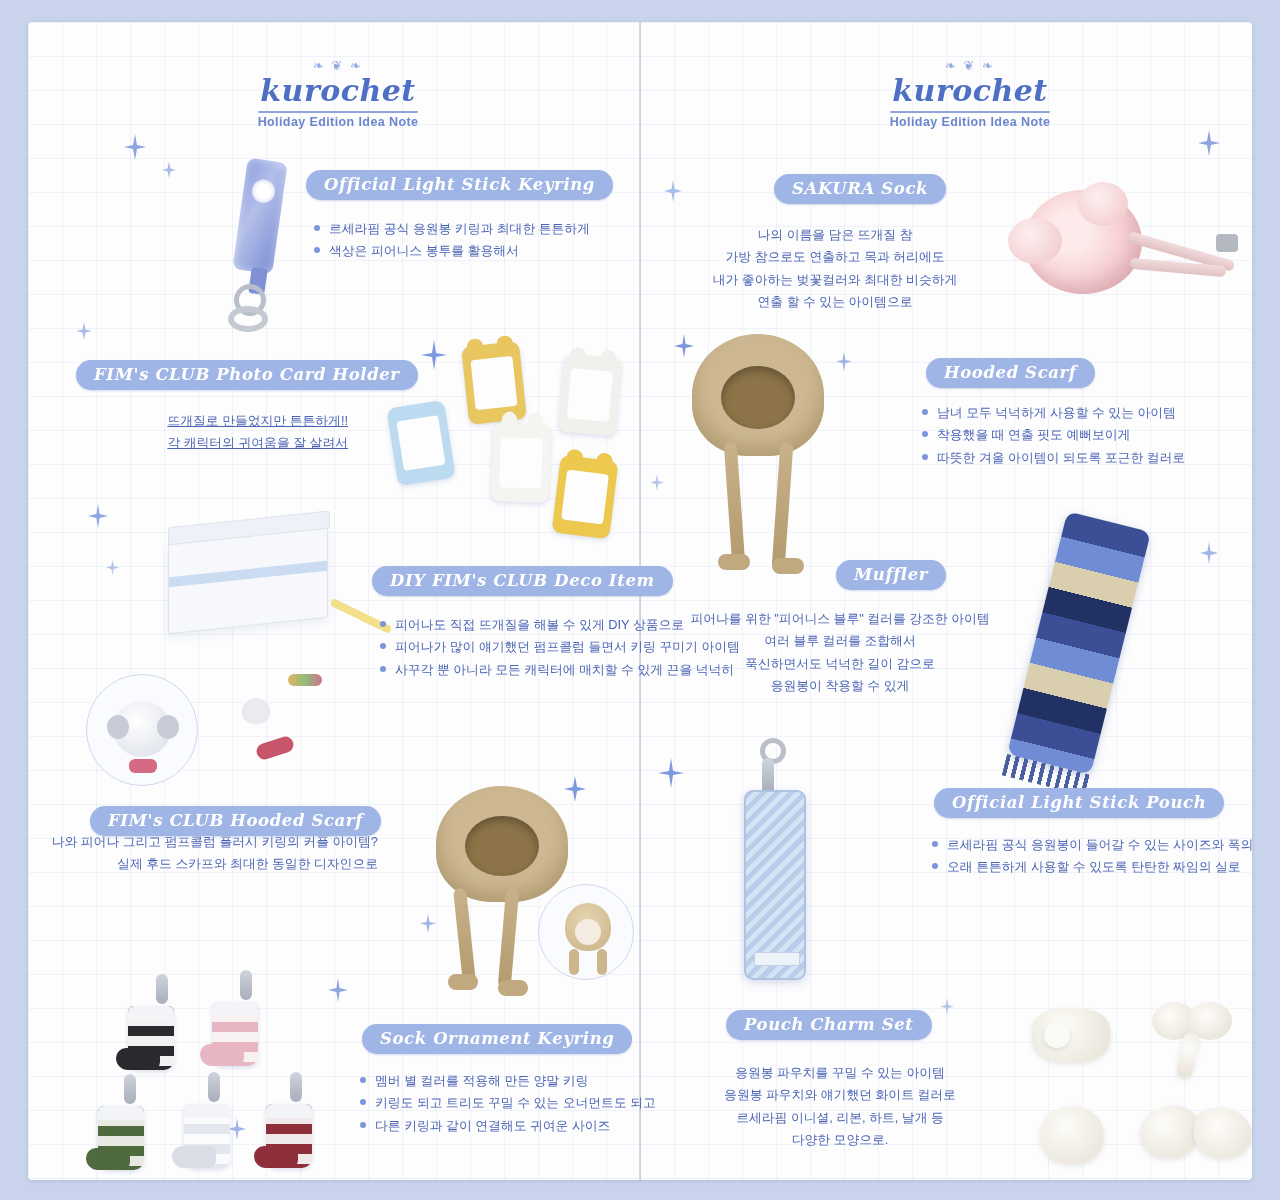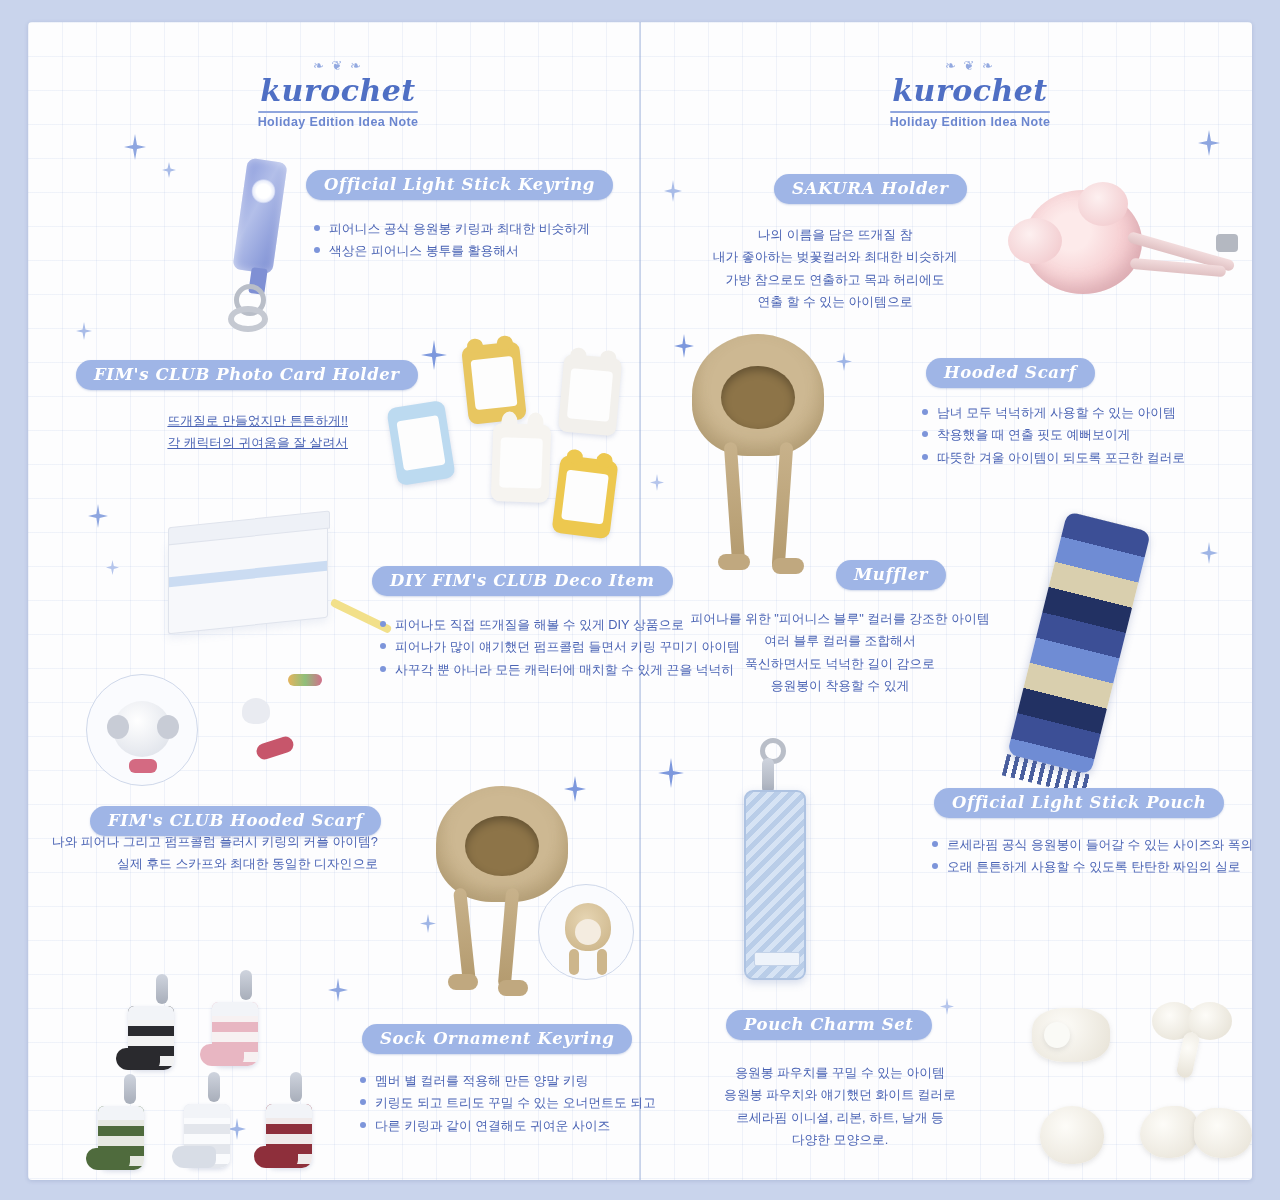--- a/index.html
+++ b/index.html
@@ -313,21 +313,21 @@
     <div>
       <div class="ls-body"></div>
       <div class="ls-tail"></div>
       <div class="ring" style="left:206px; top:262px; width:32px; height:32px;"></div>
       <div class="ring" style="left:200px; top:284px; width:40px; height:26px; border-width:6px; border-color:#c5c9d2;"></div>
     </div>
 
     <div class="pill" style="left:278px; top:148px;">Official Light Stick Keyring</div>
     <div class="note" style="left:286px; top:196px;">
       <ul>
-        <li>피어니스 공식 응원봉 키링과 최대한 비슷하게</li>
+        <li>르세라핌 공식 응원봉 키링과 최대한 튼튼하게</li>
         <li>색상은 피어니스 봉투를 활용해서</li>
       </ul>
     </div>
 
     <div class="pill" style="left:48px; top:338px;">FIM's CLUB Photo Card Holder</div>
     <div class="note right" style="left:20px; top:388px; width:300px;text-decoration:underline;">
       <p>뜨개질로 만들었지만 튼튼하게!!</p>
       <p>각 캐릭터의 귀여움을 잘 살려서</p>
     </div>
 
@@ -484,25 +484,25 @@
       <svg width="18" height="22" viewBox="0 0 18 22">
           <path d="M9 0 L10.5 9 L18 11 L10.5 13 L9 22 L7.5 13 L0 11 L7.5 9 Z" fill="#9fb5e6"></path>
         </svg>
     </div>
     <div class="spark" style="left:300px; top:976px;">
       <svg width="14" height="17" viewBox="0 0 14 17">
           <path d="M7 0 L8.3 7 L14 8.5 L8.3 10 L7 17 L5.7 10 L0 8.5 L5.7 7 Z" fill="#b5c5ec"></path>
         </svg>
     </div>
 
-    <div class="pill" style="left:134px; top:152px;">SAKURA Holder</div>
+    <div class="pill" style="left:134px; top:152px;">SAKURA Sock</div>
     <div class="note center" style="left:20px; top:202px; width:350px;">
       <p>나의 이름을 담은 뜨개질 참</p>
+      <p>가방 참으로도 연출하고 목과 허리에도</p>
       <p>내가 좋아하는 벚꽃컬러와 최대한 비슷하게</p>
-      <p>가방 참으로도 연출하고 목과 허리에도</p>
       <p>연출 할 수 있는 아이템으로</p>
     </div>
 
     <div>
       <div class="flower" style="left:384px; top:168px;"></div>
       <div class="petal" style="left:368px; top:196px; width:54px; height:46px;"></div>
       <div class="petal" style="left:438px; top:160px; width:50px; height:44px;"></div>
       <div class="charm-cord" style="left:486px; top:224px; width:110px; transform:rotate(16deg);"></div>
       <div class="charm-cord" style="left:490px; top:240px; width:96px; transform:rotate(5deg);"></div>
       <div class="obj" style="left:576px; top:212px; width:22px; height:18px; background:#b4b8c1; border-radius:4px;"></div>

